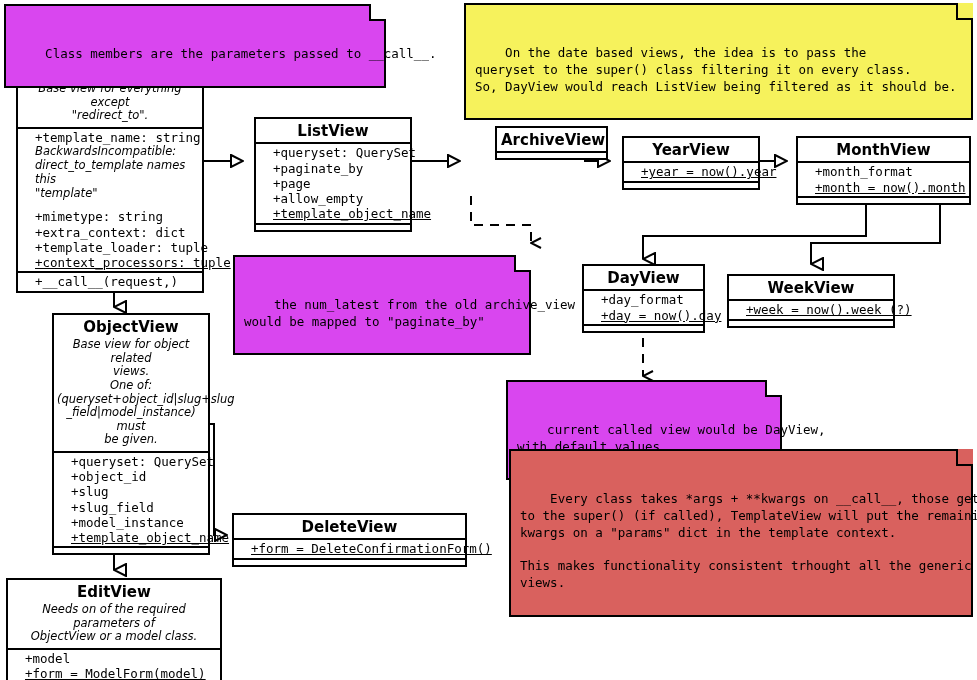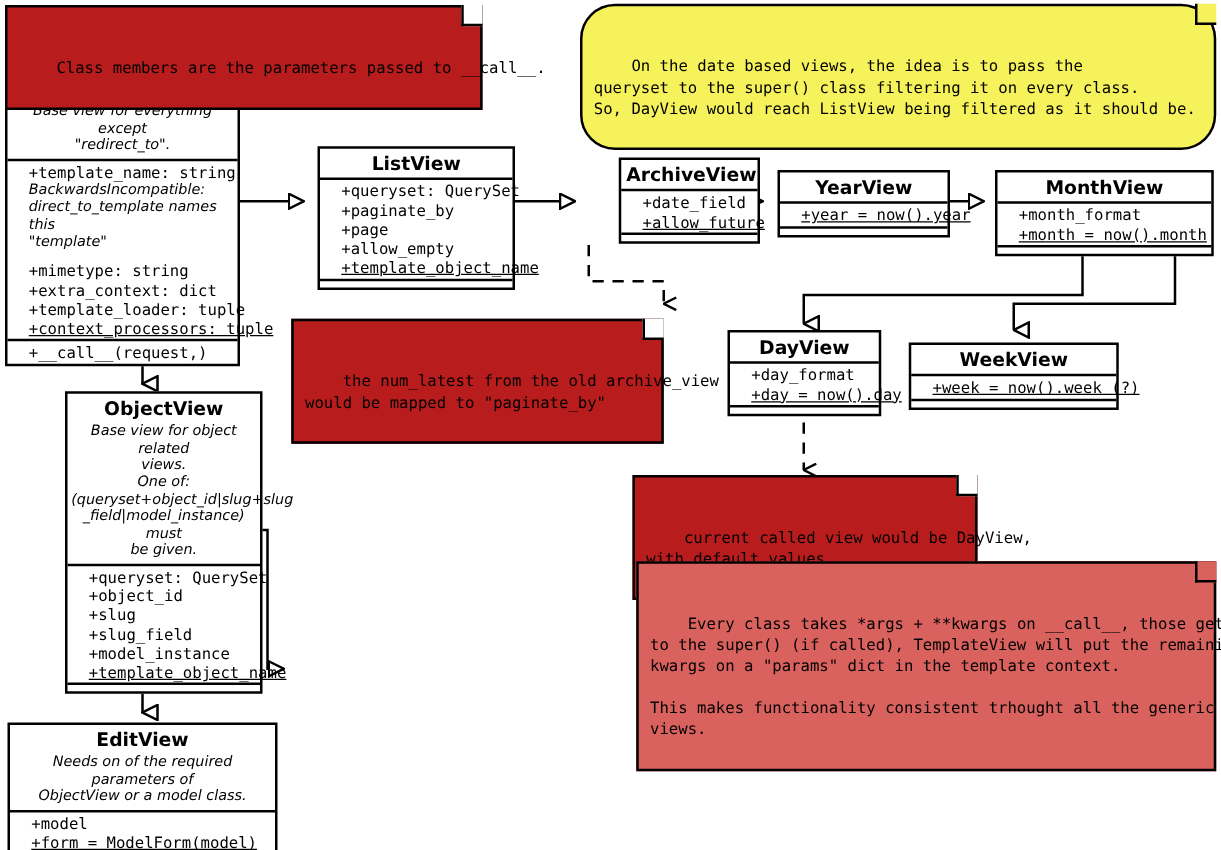--- a/index.html
+++ b/index.html
@@ -61,21 +61,21 @@
     line-height: 1.2;
     white-space: normal;
   }
   .uml .compartment .blank { height: 9px; }
   .uml .empty-compartment { height: 7px; }
 
   
   .note {
     position: absolute;
     border: 2px solid #000;
-    background: #b91c1c;
+    background: #d946ef;
     font-family: "DejaVu Sans Mono", monospace;
     font-size: 12.5px;
     line-height: 1.35;
     padding: 6px 8px 6px 9px;
     white-space: pre;
     z-index: 6;
   }
   .note .fold {
     position: absolute;
     top: -2px; right: -2px;
@@ -132,21 +132,21 @@
 
       <path d="M 643 338 L 643 376" stroke-dasharray="9 7" marker-end="url(#openArrowDown)"></path>
     </g>
   </svg>
 
   <div class="note" style="left:4px; top:4px; width:382px;">
     <span class="fold"></span>
     <span>Class members are the parameters passed to __call__.</span>
   </div>
 
-  <div class="note yellow" style="left:464px; top:3px; width:509px;border-radius:28px;">
+  <div class="note yellow" style="left:464px; top:3px; width:509px;">
     <span class="fold"></span>
     <span>On the date based views, the idea is to pass the
 queryset to the super() class filtering it on every class.
 So, DayView would reach ListView being filtered as it should be.</span>
   </div>
 
   <div class="note" style="left:233px; top:255px; width:298px;">
     <span class="fold"></span>
     <span>the num_latest from the old archive_view
 would be mapped to "paginate_by"</span>
@@ -161,21 +161,21 @@
   <div class="note red" style="left:509px; top:449px; width:464px;">
     <span class="fold"></span>
     <span>Every class takes *args + **kwargs on __call__, those get passed
 to the super() (if called), TemplateView will put the remaining
 kwargs on a "params" dict in the template context.
 
 This makes functionality consistent trhought all the generic
 views.</span>
   </div>
 
-  <div class="uml" style="left:4px; top:57px; width:188px;">
+  <div class="uml" style="left:16px; top:57px; width:188px;">
     <div class="title">TemplateView</div>
     <div class="subtitle" style="white-space: pre-line;">Base view for everything except
 "redirect_to".</div>
     <div class="compartment sep">
       <div class="attr">+template_name: string</div>
       <div class="note-it" style="white-space: pre-line;">BackwardsIncompatible:
 direct_to_template names this
 "template"</div>
       <div class="blank"></div>
       <div class="attr">+mimetype: string</div>
@@ -195,24 +195,20 @@
       <div class="attr">+paginate_by</div>
       <div class="attr">+page</div>
       <div class="attr">+allow_empty</div>
       <div class="attr u">+template_object_name</div>
     </div>
     <div class="sep empty-compartment"></div>
   </div>
 
   <div class="uml" style="left:495px; top:126px; width:113px;">
     <div class="title">ArchiveView</div>
-    <div class="compartment sep">
-      <div class="attr">+date_field</div>
-      <div class="attr u">+allow_future</div>
-    </div>
     <div class="sep empty-compartment"></div>
   </div>
 
   <div class="uml" style="left:622px; top:136px; width:138px;">
     <div class="title">YearView</div>
     <div class="compartment sep">
       <div class="attr u">+year = now().year</div>
     </div>
     <div class="sep empty-compartment"></div>
   </div>
@@ -255,20 +251,27 @@
       <div class="attr">+queryset: QuerySet</div>
       <div class="attr">+object_id</div>
       <div class="attr">+slug</div>
       <div class="attr">+slug_field</div>
       <div class="attr">+model_instance</div>
       <div class="attr u">+template_object_name</div>
     </div>
     <div class="sep empty-compartment"></div>
   </div>
 
+  <div class="uml" style="left:232px; top:513px; width:235px;">
+    <div class="title">DeleteView</div>
+    <div class="compartment sep">
+      <div class="attr u">+form = DeleteConfirmationForm()</div>
+    </div>
+    <div class="sep empty-compartment"></div>
+  </div>
 
   <div class="uml" style="left:6px; top:578px; width:216px;">
     <div class="title">EditView</div>
     <div class="subtitle" style="white-space: pre-line;">Needs on of the required parameters of
 ObjectView or a model class.</div>
     <div class="compartment sep">
       <div class="attr">+model</div>
       <div class="attr u">+form = ModelForm(model)</div>
     </div>
 

